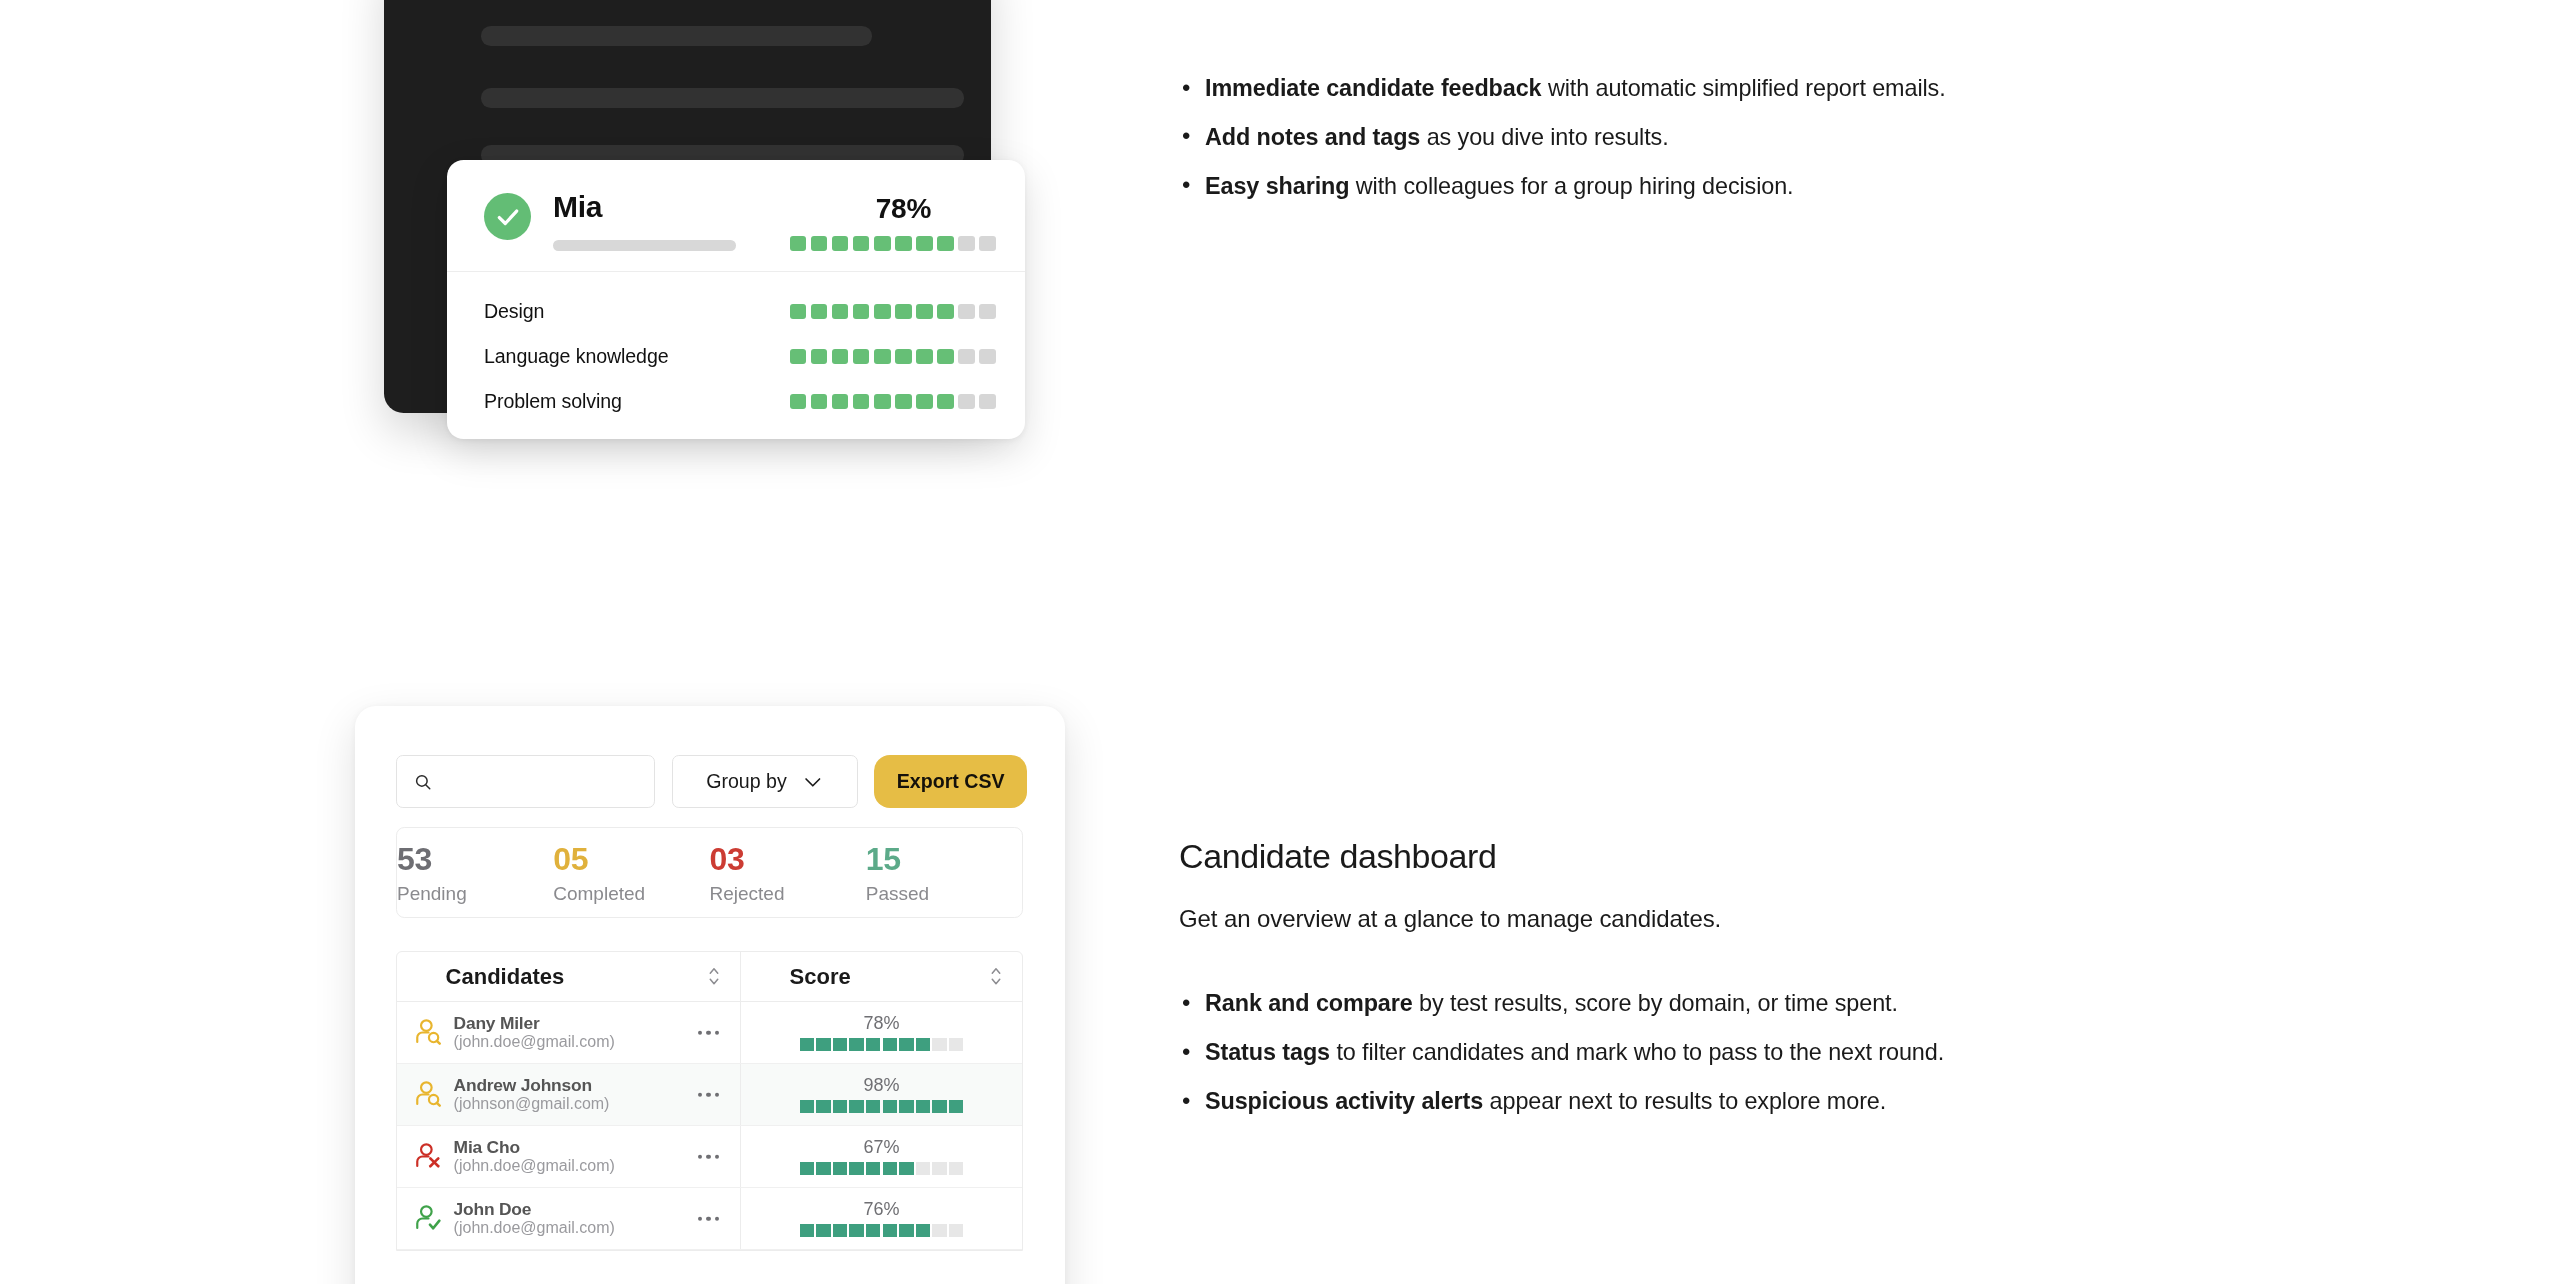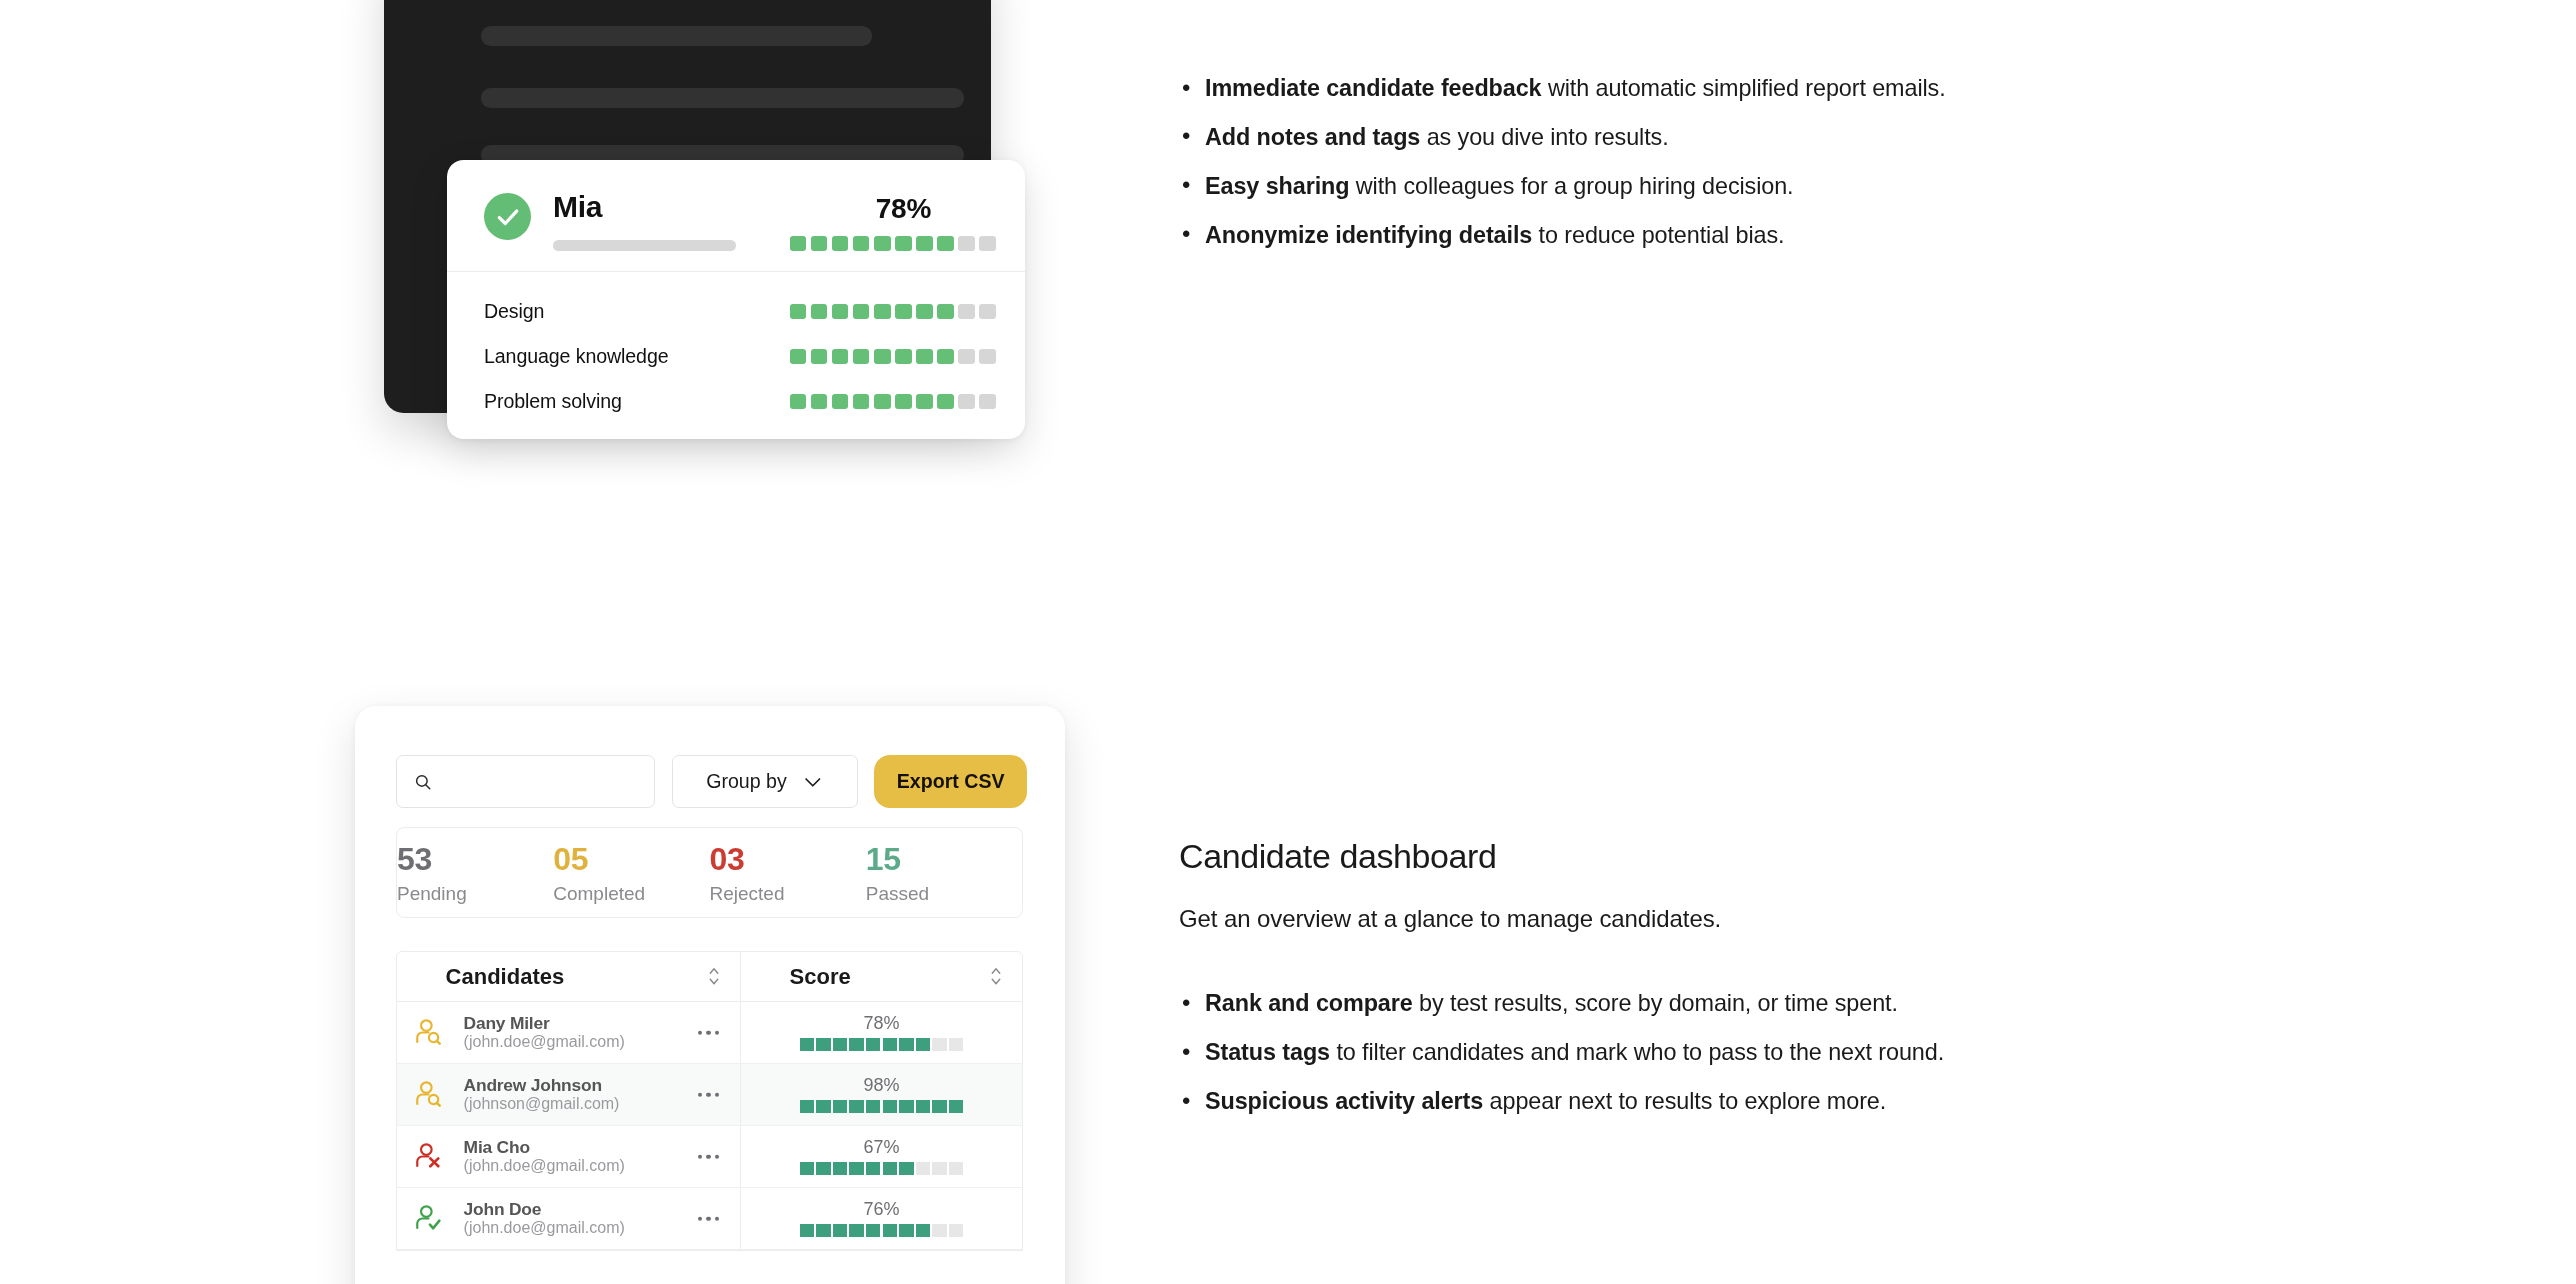--- a/index.html
+++ b/index.html
@@ -191,21 +191,21 @@
 
   .tbl-row { display: flex; height: 62px; border-bottom: 0.8px solid #f0f0f0; }
   .tbl-row.alt { background: #f8faf9; }
   .td-cand {
     width: 344px; border-right: 0.8px solid #ececec;
     display: flex; align-items: center; padding: 0 15px 0 16.6px;
     position: relative;
   }
   .usr-ico { width: 29px; height: 29px; flex: none; }
   .usr-ico svg { width: 29px; height: 29px; display: block; }
-  .cand-text { margin-left: 21px; }
+  .cand-text { margin-left: 11px; }
   .cand-name { font-size: 17.4px; font-weight: 700; color: #555; line-height: 1.18; letter-spacing:-0.2px; }
   .cand-mail { font-size: 16px; color: #9a9a9e; line-height: 1.18; }
   .dots {
     position: absolute; right: 21px; top: 50%; transform: translateY(-50%);
     display: flex; gap: 3.8px;
   }
   .dots i { width: 4.5px; height: 4.5px; border-radius: 50%; background: #6f6f73; display:block; }
 
   .td-score {
     flex: 1; display: flex; flex-direction: column;
@@ -304,21 +304,20 @@
           </div>
         </div>
       </div>
   </div>
 
   <div class="txtblock" style="left:1179px; top:38px; width:1072px;">
     <ul class="bullets" id="tr-bullets" style="margin-top:35px;">
         <li><b>Immediate candidate feedback</b> with automatic simplified report emails.</li>
         <li style="margin-top: 17.4px;"><b>Add notes and tags</b> as you dive into results.</li>
         <li style="margin-top: 17.4px;"><b>Easy sharing</b> with colleagues for a group hiring decision.</li>
-        <li style="margin-top: 17.4px;"><b>Anonymize identifying details</b> to reduce potential bias.</li>
       </ul>
   </div>
 
   <div class="txtblock" style="left:1179px; top:837px; width:1087px;">
     <div class="txt-h">Candidate dashboard</div>
     <div class="txt-sub" style="margin-top:27px;">Get an overview at a glance to manage candidates.</div>
     <ul class="bullets" id="cd-bullets" style="margin-top:53px;">
         <li><b>Rank and compare</b> by test results, score by domain, or time spent.</li>
         <li style="margin-top: 17.4px;"><b>Status tags</b> to filter candidates and mark who to pass to the next round.</li>
         <li style="margin-top: 17.4px;"><b>Suspicious activity alerts</b> appear next to results to explore more.</li>

